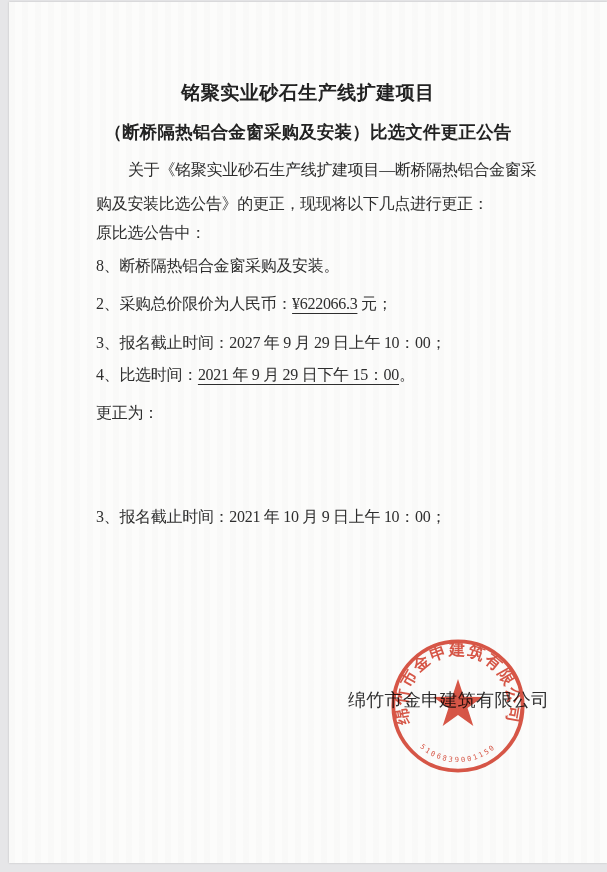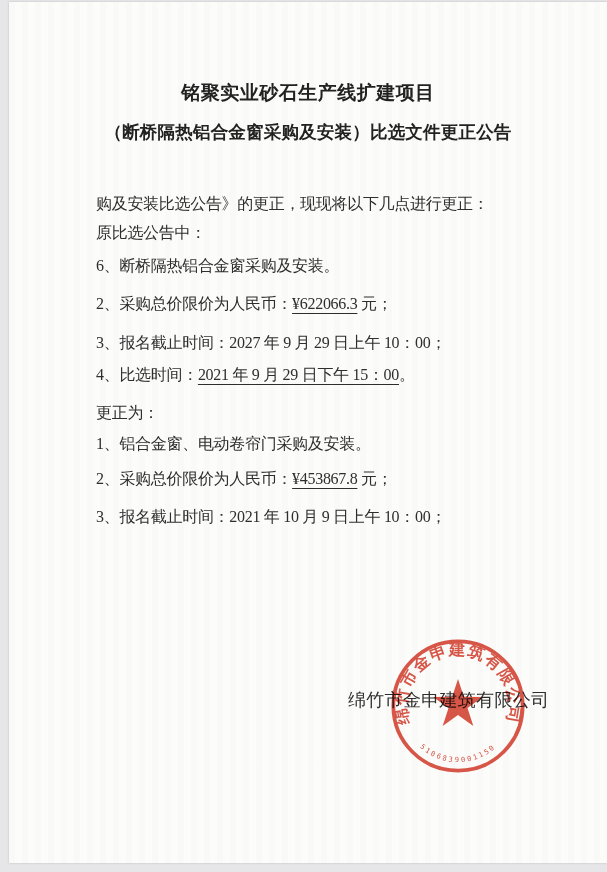--- a/index.html
+++ b/index.html
@@ -44,43 +44,40 @@
 </head>
 <body>
 
 <div class="scan">
   <div class="page">
 
     <div class="line center title" style="top:80px">铭聚实业砂石生产线扩建项目</div>
 
     <div class="line center subtitle" style="top:119px">（断桥隔热铝合金窗采购及安装）比选文件更正公告</div>
 
+    <div class="line" style="left:119px;top:157px">关于《铭聚实业砂石生产线扩建项目—断桥隔热铝合金窗采</div>
     <div class="line" style="left:87px;top:191px">购及安装比选公告》的更正，现现将以下几点进行更正：</div>
 
     <div class="line" style="left:87px;top:220px">原比选公告中：</div>
 
-    <div class="line" style="left:87px;top:253px">6、断桥隔热铝合金窗采购及安装。</div>
+    <div class="line" style="left:87px;top:253px">8、断桥隔热铝合金窗采购及安装。</div>
 
     <div class="line" style="left:87px;top:291px">
       <span>2、采购总价限价为人民币：</span><span class="u">¥622066.3</span><span> 元；</span>
     </div>
 
     <div class="line" style="left:87px;top:330px">3、报名截止时间：2027 年 9 月 29 日上午 10：00；</div>
 
     <div class="line" style="left:87px;top:362px">
       <span>4、比选时间：</span><span class="u">2021 年 9 月 29 日下午 15：00</span><span>。</span>
     </div>
 
     <div class="line" style="left:87px;top:400px">更正为：</div>
 
-    <div class="line" style="left:87px;top:431px">1、铝合金窗、电动卷帘门采购及安装。</div>
 
-    <div class="line" style="left:87px;top:466px">
-      <span>2、采购总价限价为人民币：</span><span class="u">¥453867.8</span><span> 元；</span>
-    </div>
 
     <div class="line" style="left:87px;top:504px">3、报名截止时间：2021 年 10 月 9 日上午 10：00；</div>
 
 
     <div class="line" style="left:339px;top:687px;font-size:18px;letter-spacing:0.3px">绵竹市金申建筑有限公司</div>
 
 
     <svg class="seal" viewBox="0 0 140 140" xmlns="http://www.w3.org/2000/svg">
       <defs>
         <path id="arcTop" d="M 25.6 90.7 A 49 49 0 1 1 114.4 90.7" fill="none"></path>

